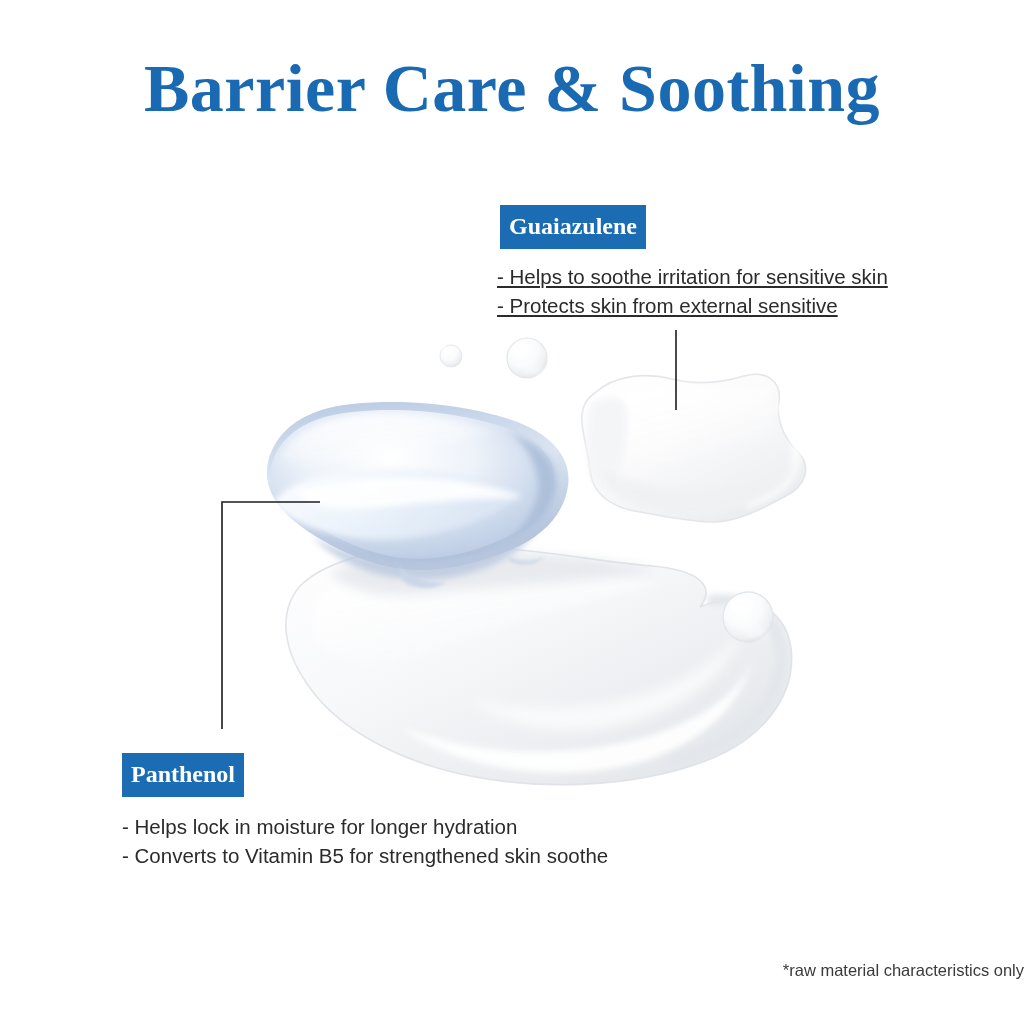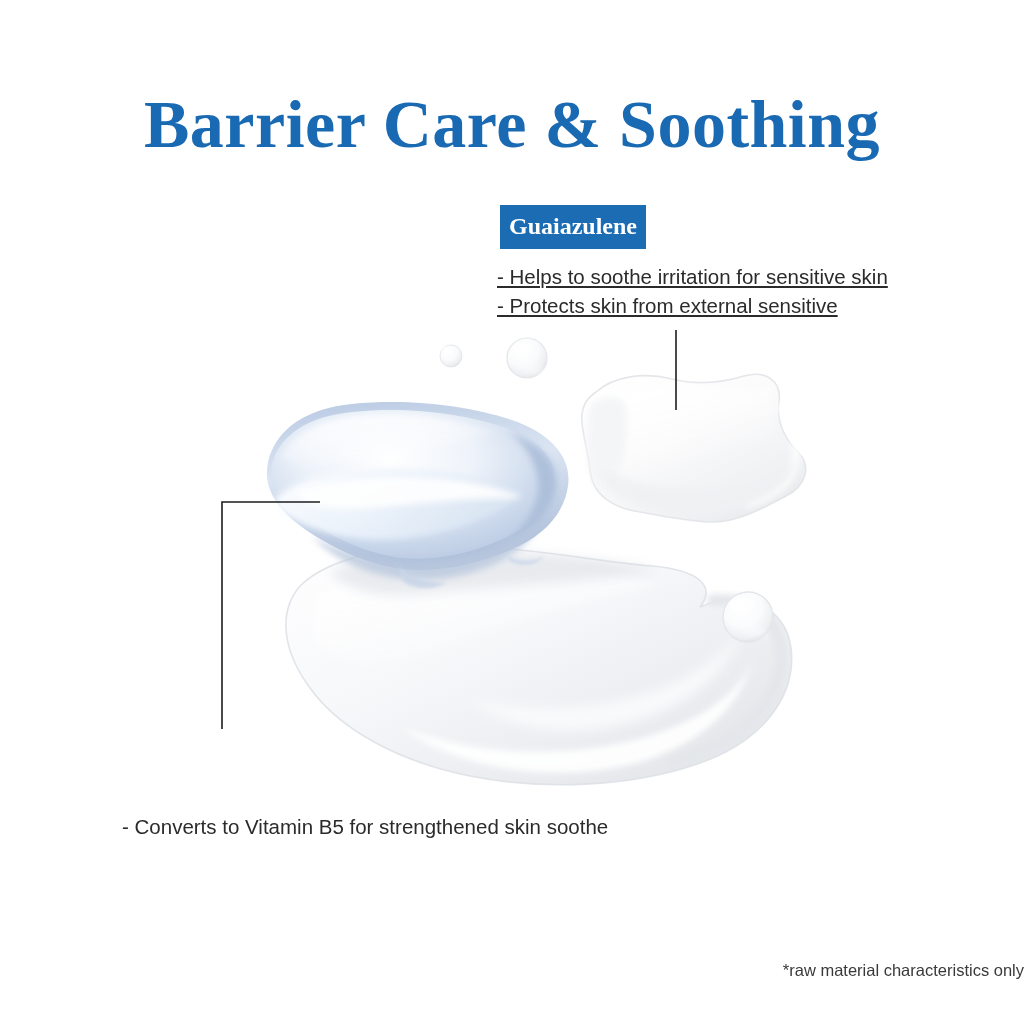--- a/index.html
+++ b/index.html
@@ -24,21 +24,20 @@
     top: 54px;
     width: 1024px;
     text-align: center;
     font-family: "Liberation Serif", "DejaVu Serif", serif;
     font-weight: bold;
     font-size: 68px;
     line-height: 1.0;
     letter-spacing: 0.5px;
     color: #1a6ab3;
     white-space: nowrap;
-    margin-top: 36px;
   }
 
   
   .chip {
     position: absolute;
     background: #1b6cb3;
     color: #ffffff;
     font-family: "Liberation Serif", "DejaVu Serif", serif;
     font-weight: bold;
     font-size: 24px;
@@ -331,19 +330,21 @@
   </svg>
 
   <div id="title">Barrier Care &amp; Soothing</div>
 
   <div id="chip-guaiazulene" class="chip">Guaiazulene</div>
   <div id="bullets-guaiazulene" class="bullets">
     <div>- Helps to soothe irritation for sensitive skin</div>
     <div>- Protects skin from external sensitive</div>
   </div>
 
+  <div id="chip-panthenol" class="chip">Panthenol</div>
   <div id="bullets-panthenol" class="bullets">
+    <div>- Helps lock in moisture for longer hydration</div>
     <div>- Converts to Vitamin B5 for strengthened skin soothe</div>
   </div>
 
   <div id="footnote">*raw material characteristics only</div>
 
 </div>
 
 </body></html>

